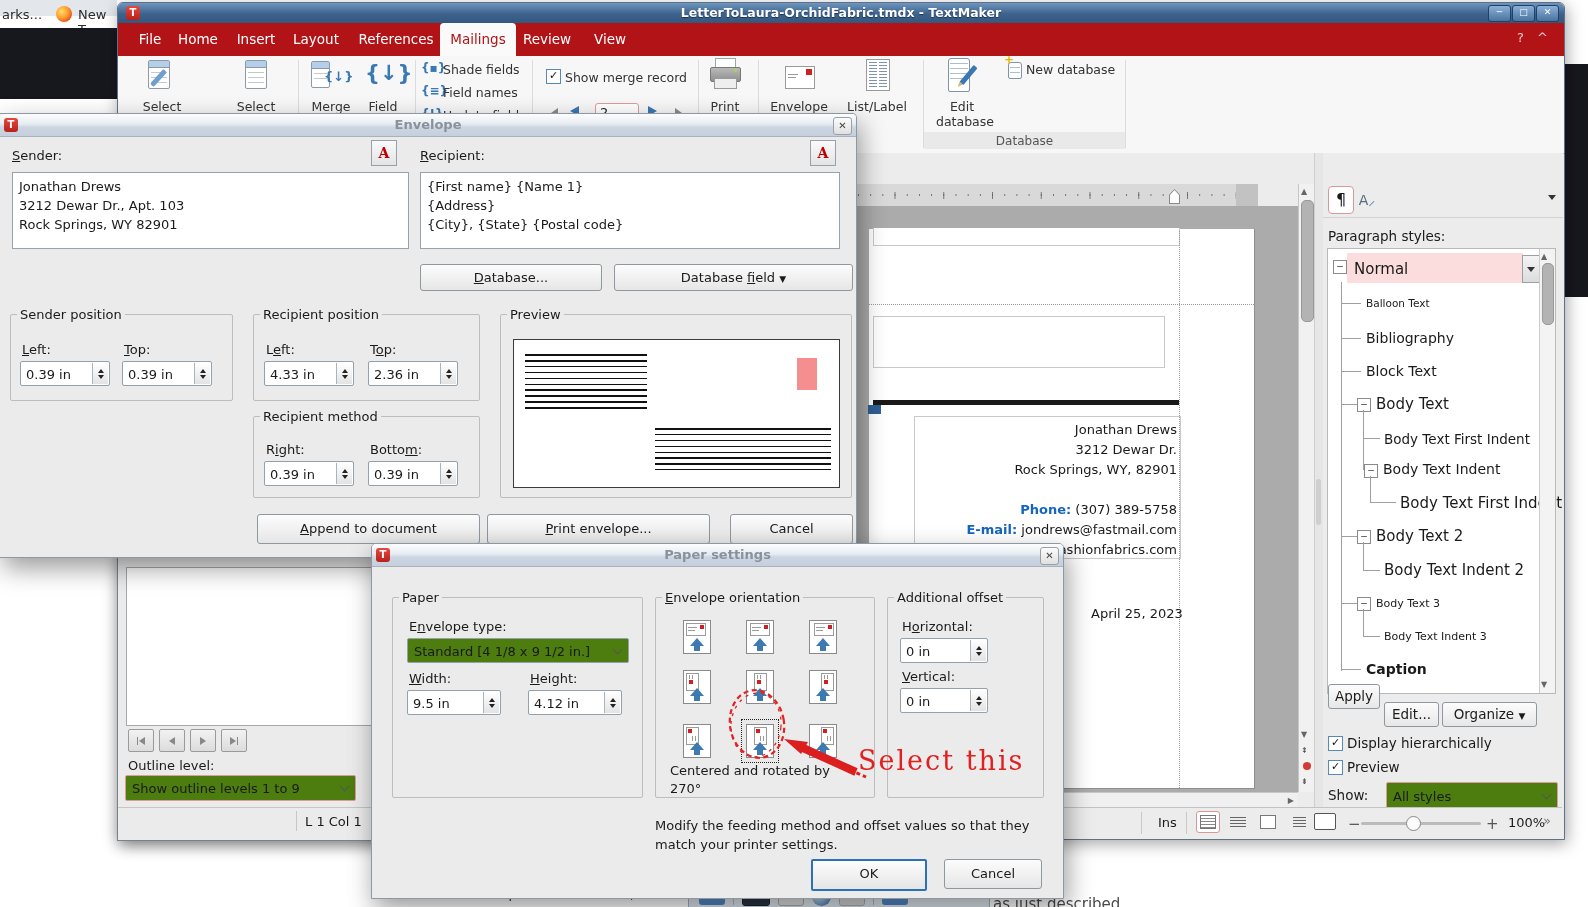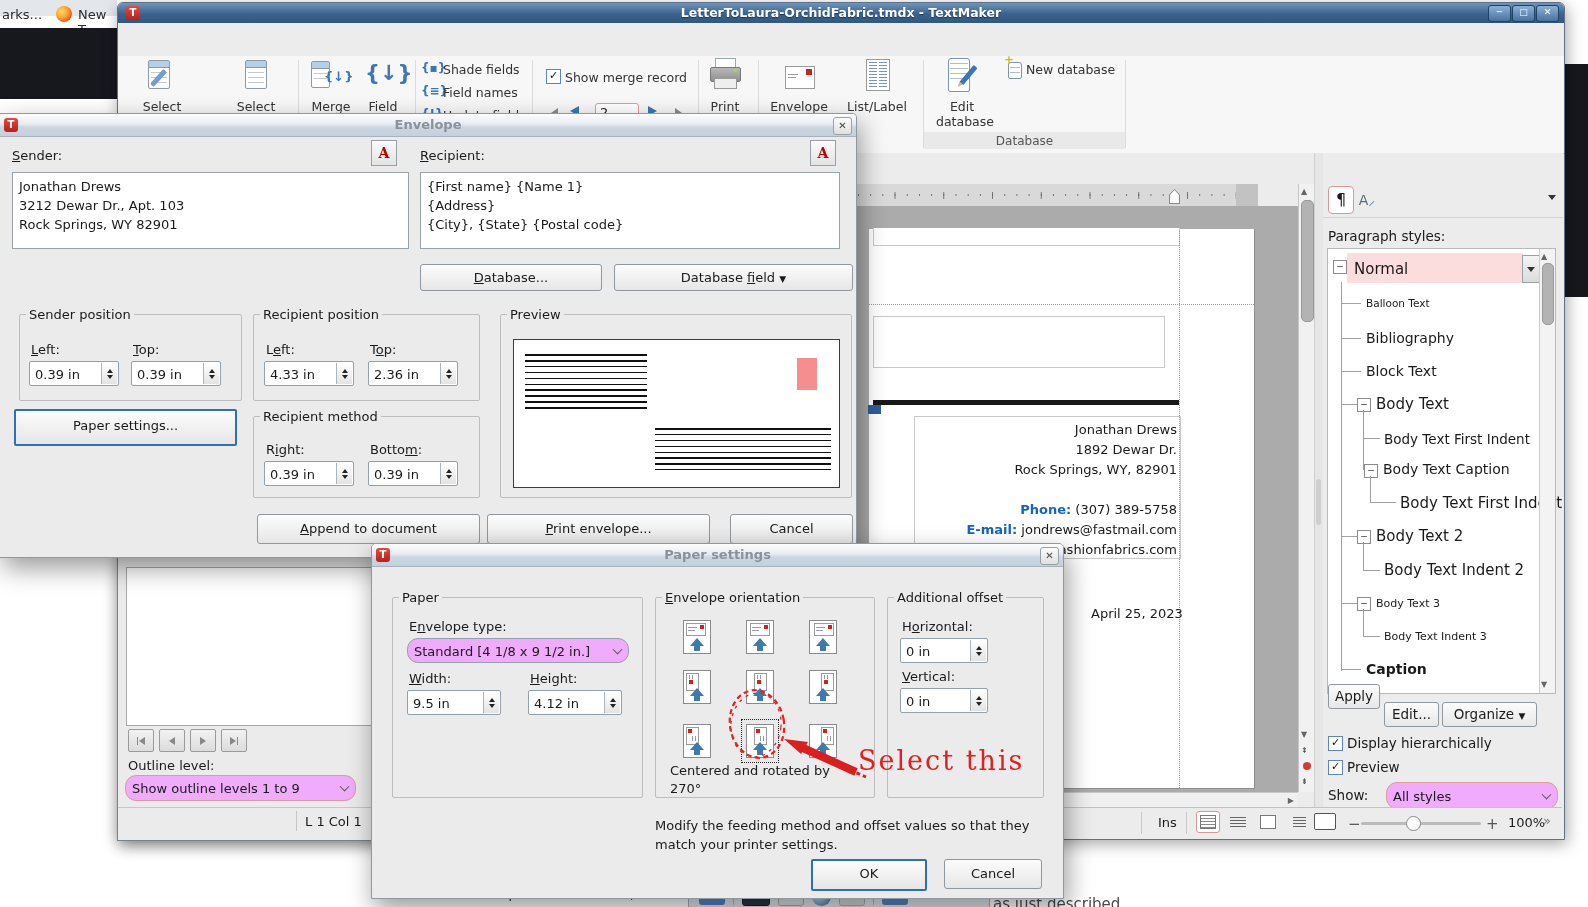--- a/index.html
+++ b/index.html
@@ -93,21 +93,21 @@
 .splitter .handle{position:absolute;left:1px;top:326px;width:5px;height:46px;background:#cfcfcf;border-radius:3px}
 
 .sidebar{background:#ececec}
 .sbicon{background:#fff;border:1px solid #d89898;border-radius:4px;text-align:center}
 .sblist{background:#fff;border:1px solid #b9b9b9}
 .treeline{background:#9f9f9f}
 .expander{width:12px;height:12px;background:#fff;border:1px solid #8a8a8a;font-size:9px;line-height:10px;text-align:center;color:#333}
 .stylename{white-space:nowrap}
 .sel-pink{background:#fbdddd}
 .sbbtn{background:linear-gradient(#fcfcfc,#e7e7e7);border:1px solid #8f979f;border-radius:3px;font-size:13.5px;text-align:center;color:#1a1a1a}
-.combo{background:#f0abfc;border:1px solid #93a1ad;border-radius:11px}
+.combo{background:#4d7c0f;border:1px solid #93a1ad;border-radius:2px}
 .combo.redb{border:1.5px solid #dc9c9c}
 .combo .cval{position:absolute;left:6px;top:50%;transform:translateY(-50%);font-size:13px;white-space:nowrap}
 .chev{position:absolute;right:7px;top:50%;width:6px;height:6px;border-right:1.5px solid #555;border-bottom:1.5px solid #555;transform:translateY(-70%) rotate(45deg)}
 
 .statusbar{background:#ececec;border-top:1px solid #c3c3c3;font-size:13px}
 .viewicon{width:22px;height:20px;border:1px solid transparent;border-radius:3px}
 .viewicon.active{background:#fff;border-color:#d89898}
 .vg{position:absolute;left:3px;right:3px;top:3px;bottom:3px;border:1px solid #777;background:repeating-linear-gradient(180deg,transparent 0 2px,#888 2px 3px)}
 .vg2{position:absolute;left:3px;right:3px;top:3px;bottom:3px;background:repeating-linear-gradient(180deg,transparent 0 2px,#666 2px 3px)}
 .vg3{position:absolute;left:3px;right:3px;top:3px;bottom:3px;border:1px solid #777;background:#fff}
@@ -176,20 +176,32 @@
   </div>
 
   <div id="tm" class="abs">
     <div class="abs tm-title">
       <span class="abs tmicon" style="left:8px;top:3px">T</span>
       <div class="txt">LetterToLaura-OrchidFabric.tmdx - TextMaker</div>
       <span class="abs winbtn" style="right:53px">─</span>
       <span class="abs winbtn" style="right:29px">□</span>
       <span class="abs winbtn" style="right:5px">✕</span>
     </div>
+    <div class="abs tabband">
+      <span class="abs tab" style="left:14px;width:36px">File</span>
+      <span class="abs tab" style="left:57px;width:46px">Home</span>
+      <span class="abs tab" style="left:115px;width:46px">Insert</span>
+      <span class="abs tab" style="left:172px;width:52px">Layout</span>
+      <span class="abs tab" style="left:237px;width:82px">References</span>
+      <span class="abs tab active" style="left:322px;width:76px">Mailings</span>
+      <span class="abs tab" style="left:401px;width:56px">Review</span>
+      <span class="abs tab" style="left:470px;width:44px">View</span>
+      <span class="abs bandbtn" style="right:40px">?</span>
+      <span class="abs bandbtn" style="right:16px">^</span>
+    </div>
     <div class="abs ribbon">
 
       <div class="abs" style="left:30px;top:4px;width:26px;height:30px">
         <div class="ricon-table abs" style="left:0;top:0;width:20px;height:27px">
             <div class="hdr"></div>
             <div class="ln"></div>
             <div class="ln"></div>
             <div class="ln"></div>
           </div>
         <div class="abs" style="left:8px;top:8px;width:5px;height:20px;background:#6f9ed0;transform:rotate(42deg);border-radius:2px"></div>
@@ -302,21 +314,21 @@
         <div class="abs dotline-h" style="left:0;top:75px;width:385px"></div>
 
         <div class="abs frame" style="left:4px;top:87px;width:290px;height:50px"></div>
 
         <div class="abs" style="left:4px;top:171px;width:306px;height:5px;background:#191919"></div>
         <div class="abs" style="left:-1px;top:176px;width:13px;height:9px;background:#2e5f94"></div>
 
         <div class="abs frame" style="left:45px;top:187px;width:265px;height:141px;background:transparent">
           <div class="addr" style="position:absolute;right:3px;top:3px">
             <span>Jonathan Drews</span><br>
-            <span>1892 Dewar Dr.</span><br>
+            <span>3212 Dewar Dr.</span><br>
             <span>Rock Springs, WY, 82901</span><br>
             <br>
             <span><span class="bluebold">Phone:</span> <span>(307) 389-5758</span></span><br>
             <span><span class="bluebold">E-mail:</span> <span>jondrews@fastmail.com</span></span><br>
             <span>fashionfabrics.com</span>
           </div>
         </div>
         <div class="abs dotline-v" style="left:310px;top:2px;height:557px"></div>
         <div class="abs" style="left:222px;top:377px;font-size:13px">April 25, 2023</div>
       </div>
@@ -363,21 +375,21 @@
         <div class="abs stylename" style="left:38px;top:81px;font-size:14px">Bibliography</div>
         <div class="abs treeline" style="left:13px;top:122px;width:20px;height:1px"></div>
         <div class="abs stylename" style="left:38px;top:114px;font-size:14px">Block Text</div>
         <div class="abs treeline" style="left:13px;top:155px;width:16px;height:1px"></div>
         <span class="abs expander" style="left:29px;top:149px">−</span>
         <div class="abs stylename" style="left:48px;top:146px;font-size:15px">Body Text</div>
         <div class="abs treeline" style="left:35px;top:161px;width:1px;height:60px"></div>
         <div class="abs treeline" style="left:35px;top:189px;width:17px;height:1px"></div>
         <div class="abs stylename" style="left:56px;top:182px;font-size:13.5px">Body Text First Indent</div>
         <span class="abs expander" style="left:36px;top:215px">−</span>
-        <div class="abs stylename" style="left:55px;top:212px;font-size:14px">Body Text Caption</div>
+        <div class="abs stylename" style="left:55px;top:212px;font-size:14px">Body Text Indent</div>
         <div class="abs treeline" style="left:42px;top:227px;width:1px;height:26px"></div>
         <div class="abs treeline" style="left:42px;top:253px;width:26px;height:1px"></div>
         <div class="abs stylename" style="left:72px;top:245px;font-size:15px">Body Text First Indent</div>
         <div class="abs treeline" style="left:13px;top:287px;width:16px;height:1px"></div>
         <span class="abs expander" style="left:29px;top:281px">−</span>
         <div class="abs stylename" style="left:48px;top:278px;font-size:15px">Body Text 2</div>
         <div class="abs treeline" style="left:35px;top:293px;width:1px;height:28px"></div>
         <div class="abs treeline" style="left:35px;top:321px;width:17px;height:1px"></div>
         <div class="abs stylename" style="left:56px;top:312px;font-size:15px">Body Text Indent 2</div>
         <div class="abs treeline" style="left:13px;top:354px;width:16px;height:1px"></div>
@@ -474,21 +486,21 @@
     <div class="abs abtn" style="left:810px;top:26px;width:24px;height:24px;line-height:24px">A</div>
     <div class="abs tbox" style="left:12px;top:58px;width:397px;height:77px">
       <span>Jonathan Drews</span><br><span>3212 Dewar Dr., Apt. 103</span><br><span>Rock Springs, WY 82901</span>
     </div>
     <div class="abs tbox" style="left:420px;top:58px;width:420px;height:77px">
       <span>{First name} {Name 1}</span><br><span>{Address}</span><br><span>{City}, {State} {Postal code}</span>
     </div>
     <div class="abs btn" style="left:420px;top:150px;width:180px;height:25px;line-height:25px"><u>D</u>atabase...</div>
     <div class="abs btn" style="left:614px;top:150px;width:237px;height:25px;line-height:25px"><span>Database <u>f</u>ield</span> <span style="font-size:9px">▼</span></div>
 
-    <fieldset style="left:19px;top:193px;width:221px;height:92px">
+    <fieldset style="left:10px;top:193px;width:221px;height:92px">
       <legend>Sender position</legend>
       <div class="abs lbl" style="left:11px;top:20px"><u>L</u>eft:</div>
       <div class="abs lbl" style="left:113px;top:20px"><u>T</u>op:</div>
       <div class="abs spin" style="left:9px;top:39px;width:88px;height:23px">
           <span class="sval">0.39 in</span>
           <span class="sbtns">
             <span class="tup"></span>
             <span class="tdn"></span>
           </span>
         </div>
@@ -539,21 +551,20 @@
           </span>
         </div>
       <div class="abs spin" style="left:114px;top:37px;width:88px;height:23px">
           <span class="sval">0.39 in</span>
           <span class="sbtns">
             <span class="tup"></span>
             <span class="tdn"></span>
           </span>
         </div>
     </fieldset>
-    <div class="abs btn primary" style="left:14px;top:295px;width:219px;height:33px;line-height:30px">Paper settings...</div>
     <div class="abs btn" style="left:487px;top:400px;width:221px;height:28px;line-height:28px"><u>P</u>rint envelope...</div>
     <div class="abs btn" style="left:257px;top:400px;width:221px;height:28px;line-height:28px"><u>A</u>ppend to document</div>
     <div class="abs btn" style="left:730px;top:400px;width:121px;height:28px;line-height:28px">Cancel</div>
   </div>
 
   <div class="abs dlg" style="left:371px;top:543px;width:691px;height:354px">
     <div class="dlg-title abs">
       <span class="abs tmicon" style="left:4px;top:4px">T</span>
       <div class="txt">Paper settings</div>
       <span class="abs xbtn" style="right:4px">✕</span>

